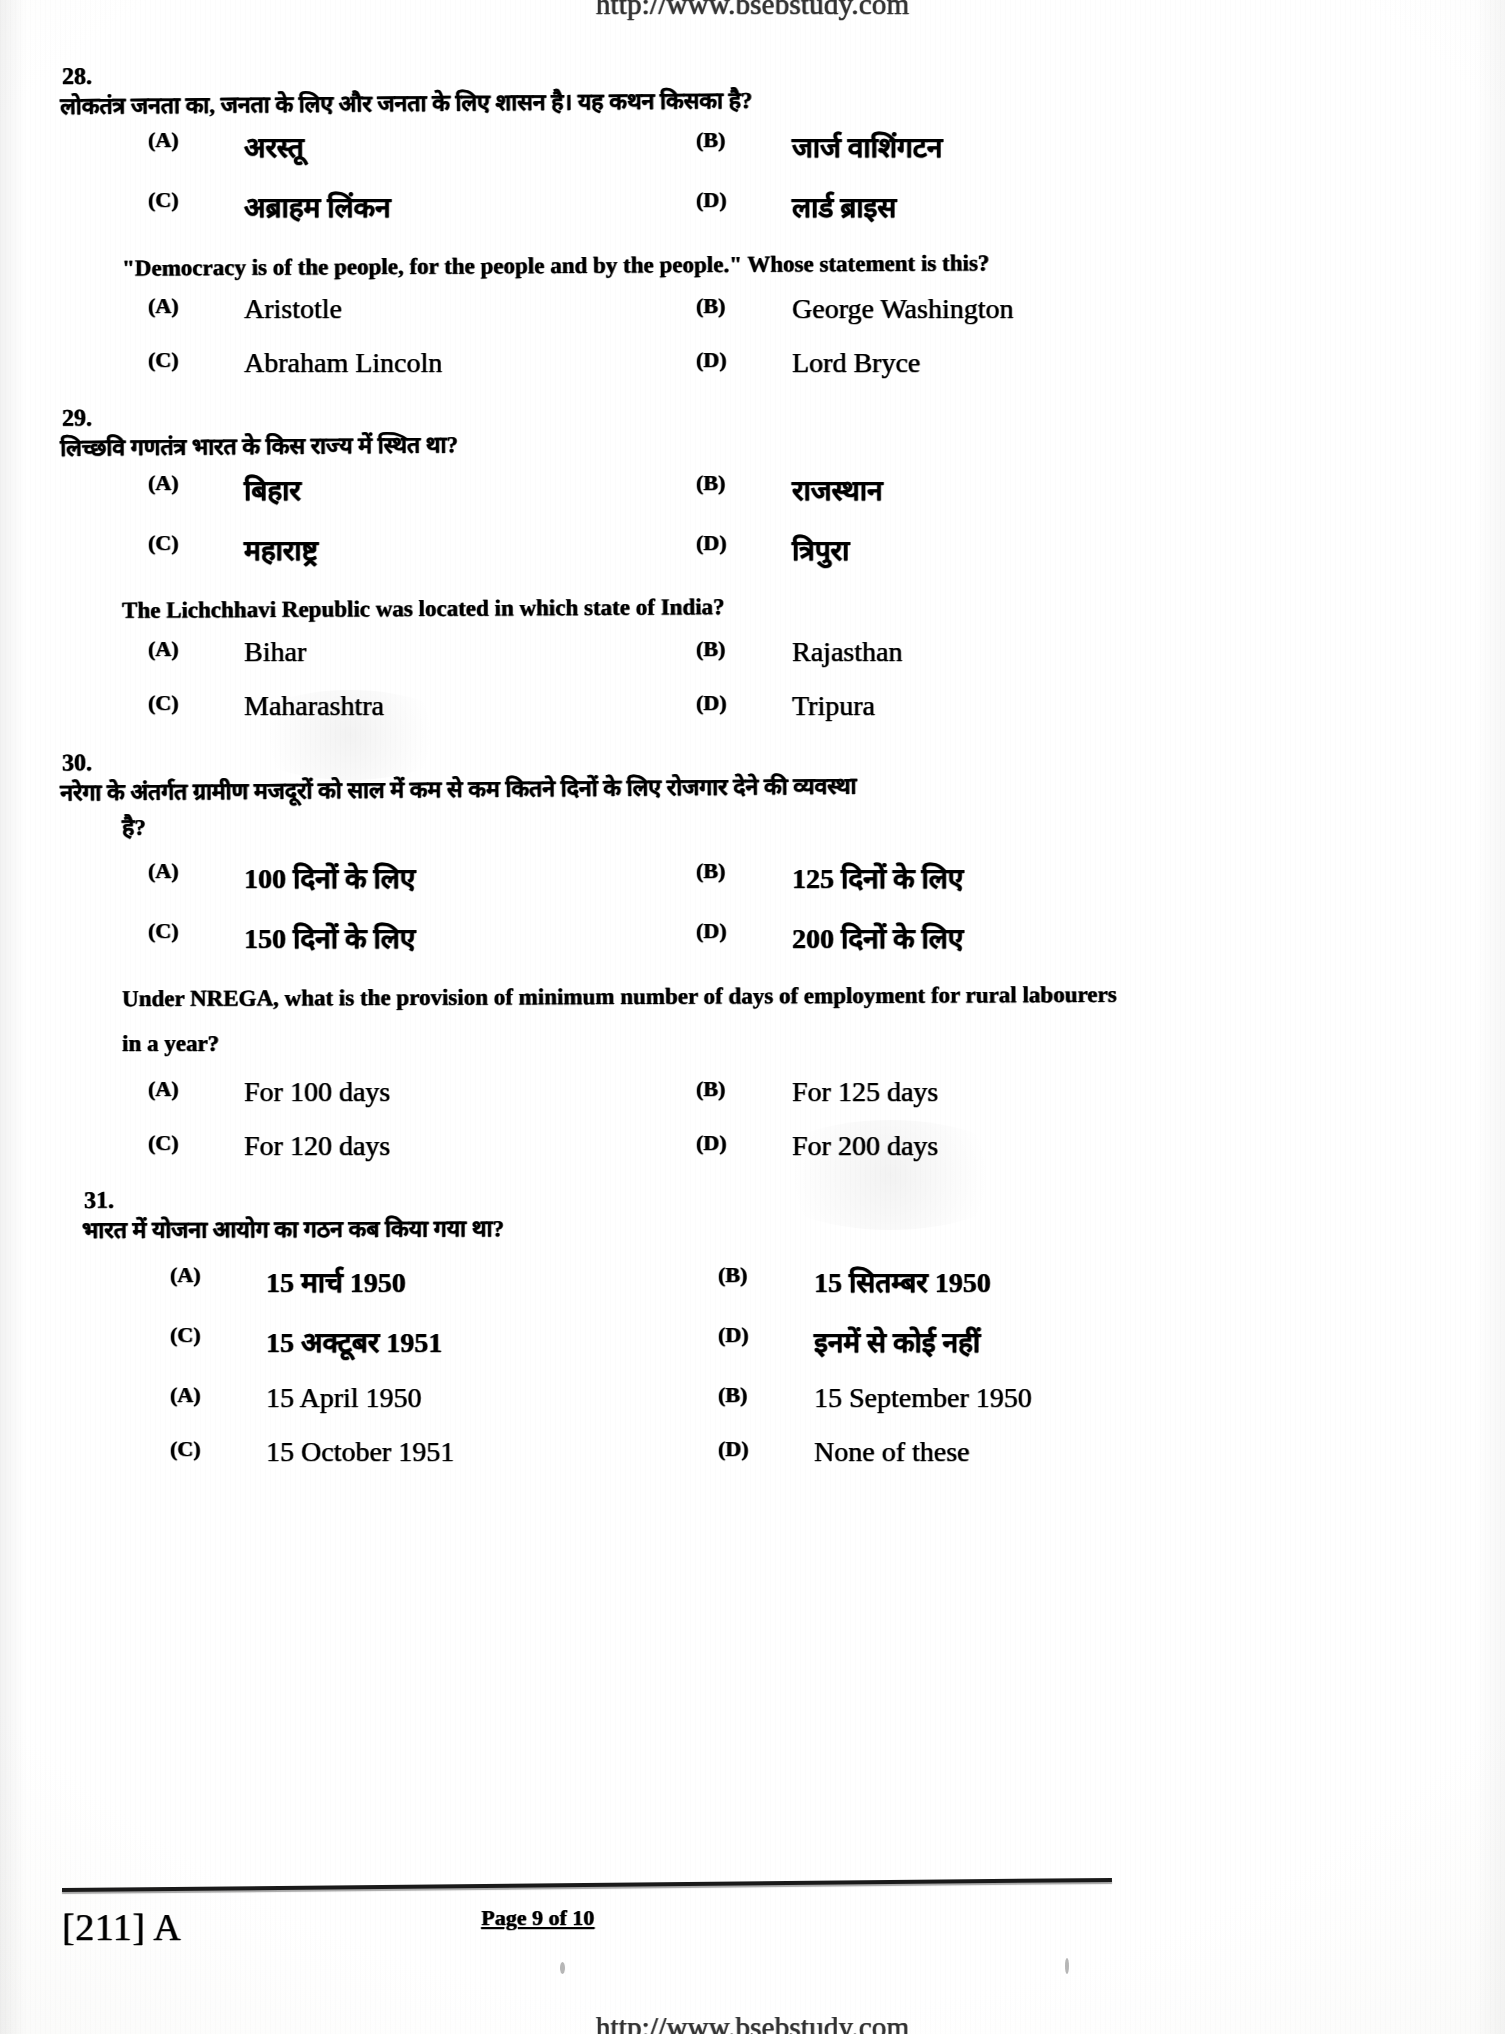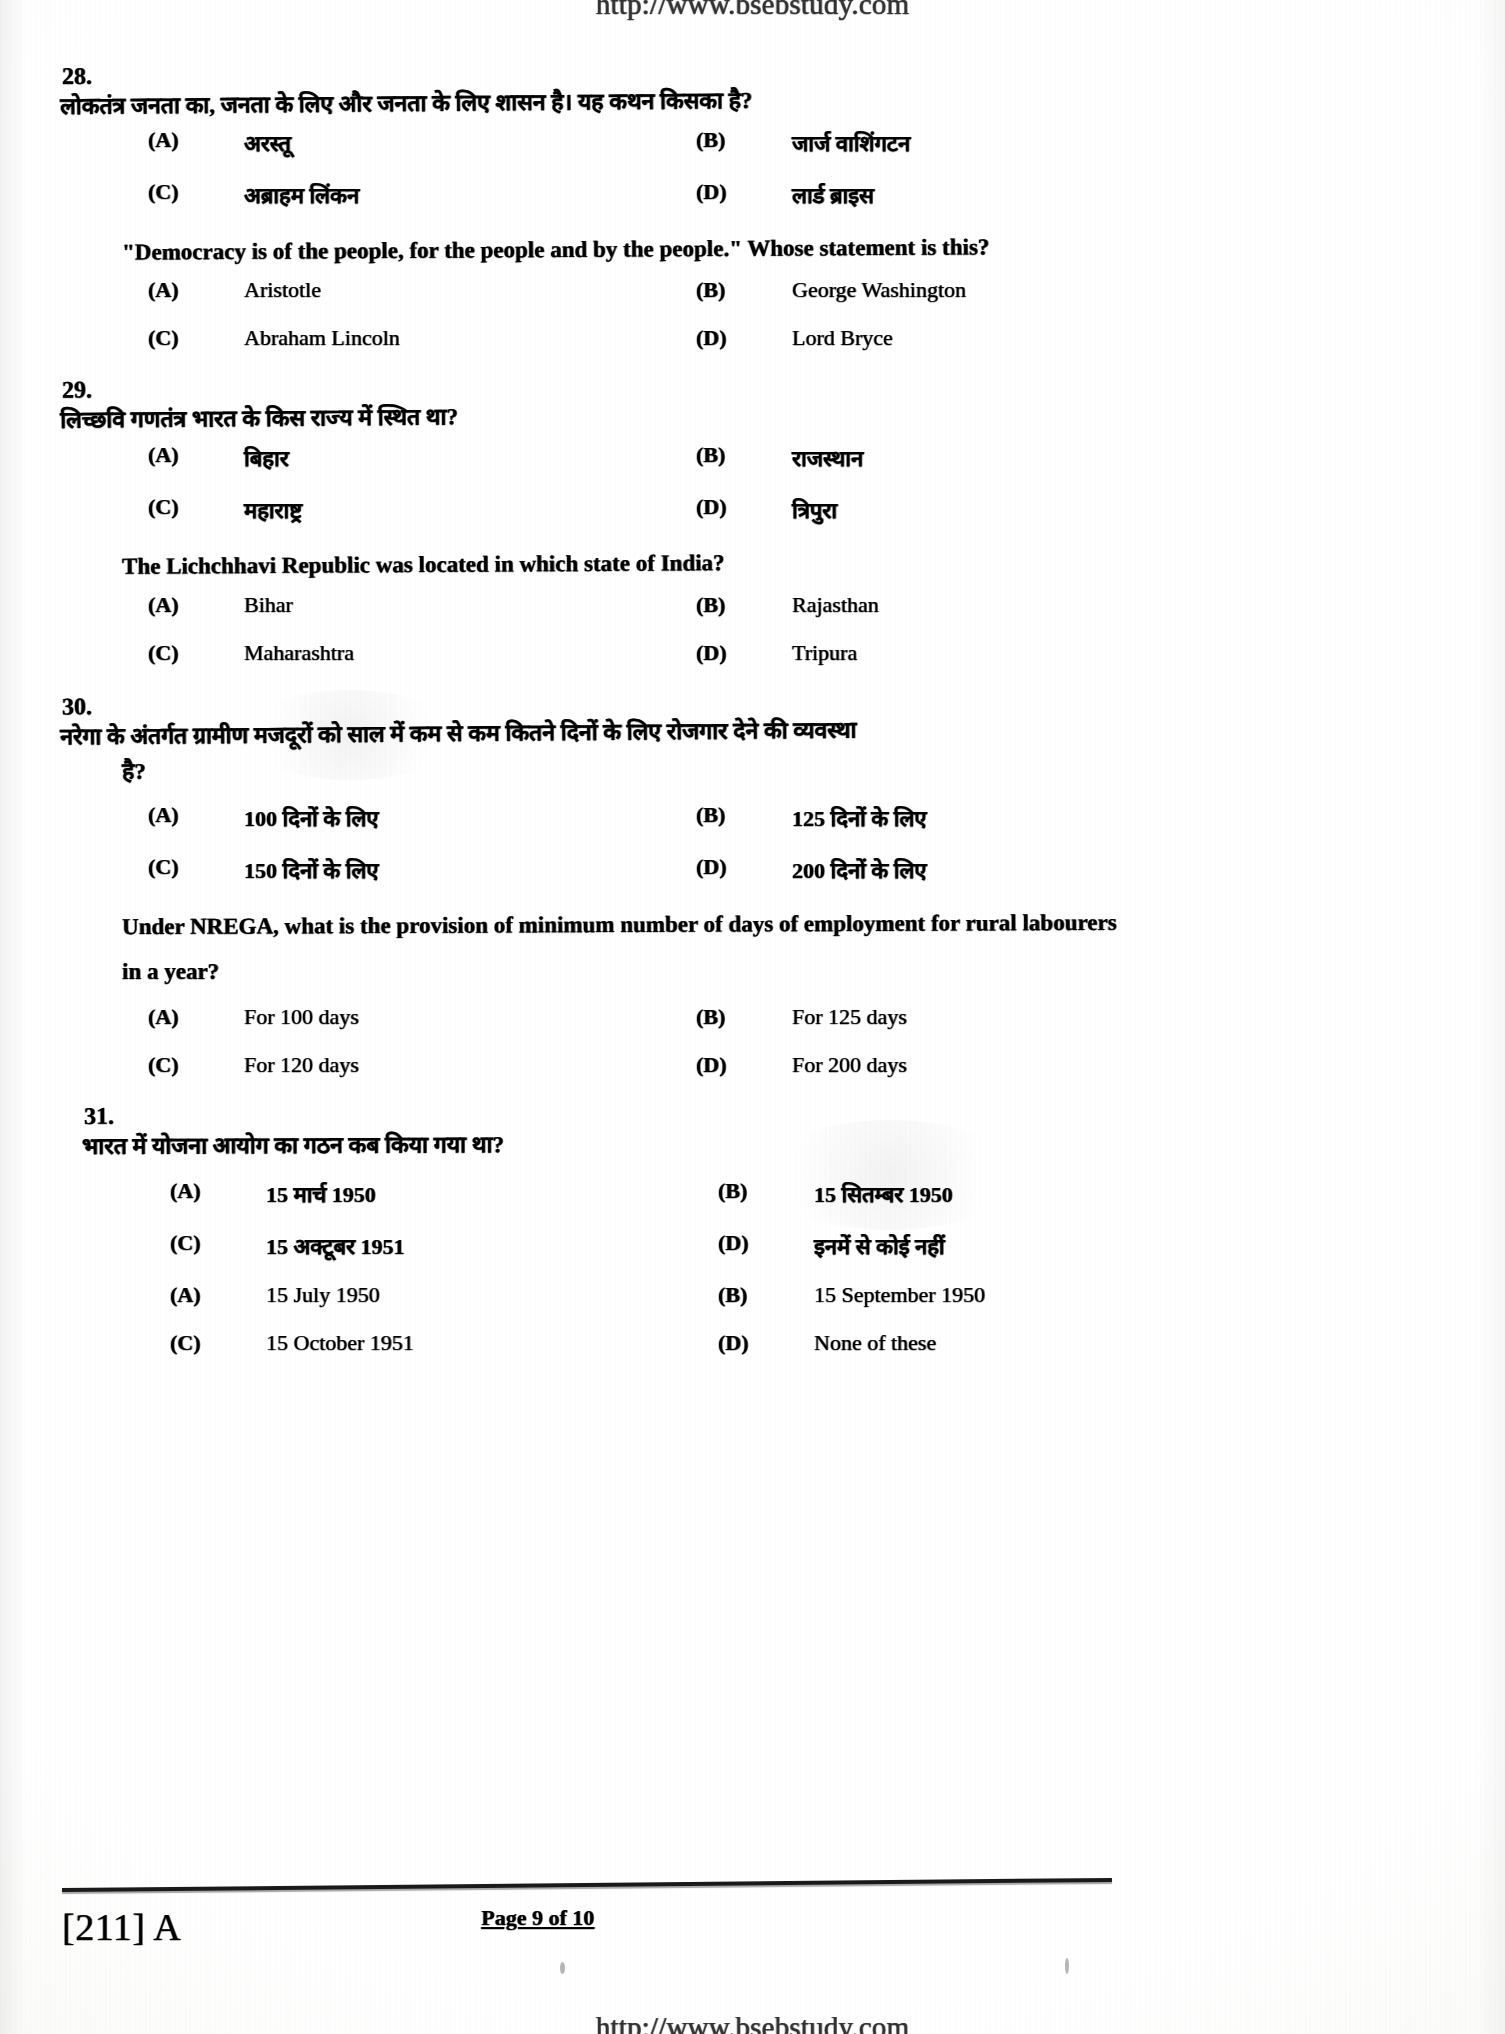--- a/index.html
+++ b/index.html
@@ -49,21 +49,21 @@
 
   
   .opts{margin:9px 0 4px 62px;}
   .optrow{display:flex;align-items:flex-start;margin-bottom:22px;}
   .opt{display:flex;align-items:flex-start;}
   .opt.left{width:548px;flex:0 0 548px;}
   .opt.right{flex:1;}
   .olab{
     width:96px;flex:0 0 96px;font-weight:700;font-size:22px;padding-left:26px;
   }
-  .otext{font-size:22px;}
+  .otext{font-size:28px;}
   .otext.hi{font-weight:600;}
 
   .stem{margin:4px 0 2px 62px;font-size:23px;line-height:1.34;}
   .stem.en{font-weight:600;}
 
   
   .rule{
     position:absolute;left:62px;top:1888px;width:1050px;height:4px;
     background:#1a1a1a;
     transform:rotate(-0.55deg);transform-origin:left center;
@@ -306,21 +306,21 @@
             <div class="otext hi">इनमें से कोई नहीं</div>
           </div>
         </div>
       </div>
 
 
       <div class="opts" style="margin-left:84px;margin-top:18px;">
         <div class="optrow">
           <div class="opt left smear heavy">
             <div class="olab">(A)</div>
-            <div class="otext">15 July 1950</div>
+            <div class="otext">15 April 1950</div>
           </div>
           <div class="opt right smear heavy">
             <div class="olab">(B)</div>
             <div class="otext">15 September 1950</div>
           </div>
         </div>
         <div class="optrow">
           <div class="opt left smear heavy">
             <div class="olab">(C)</div>
             <div class="otext">15 October 1951</div>

